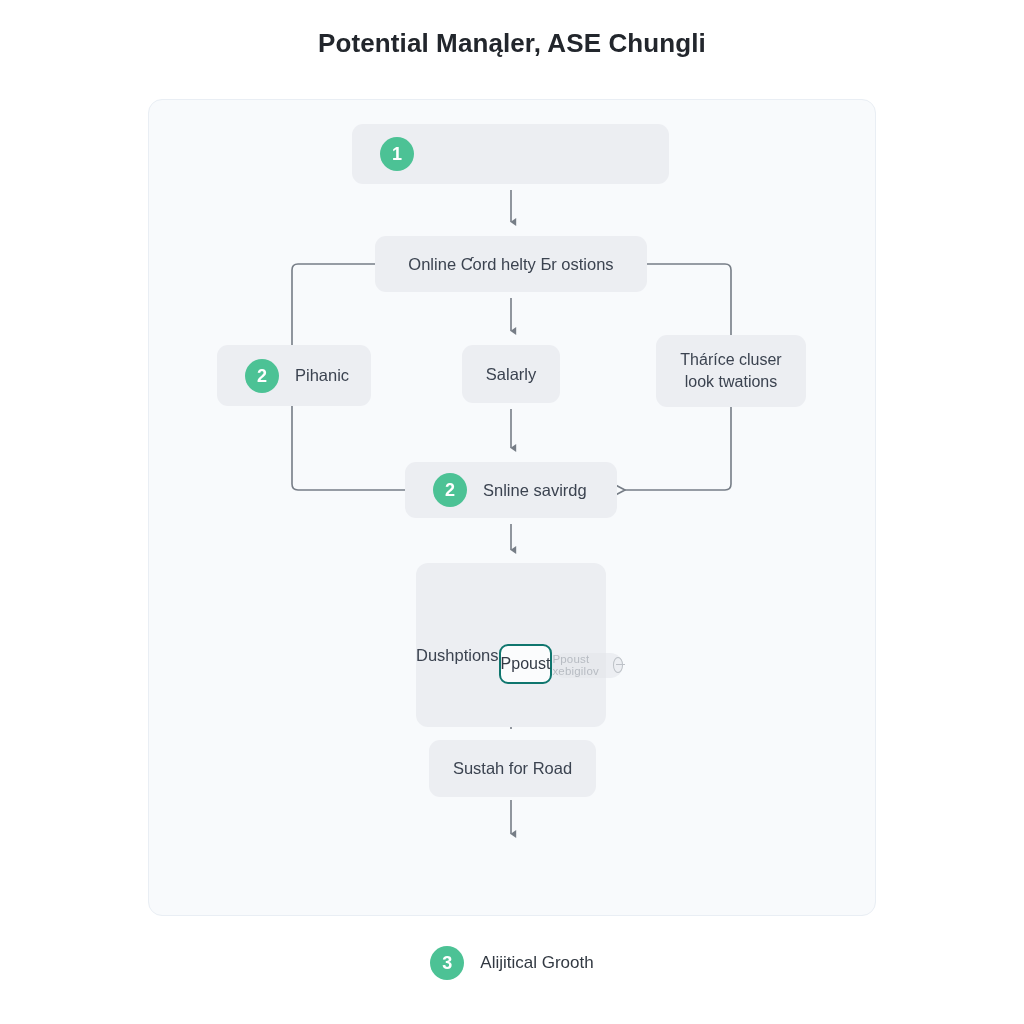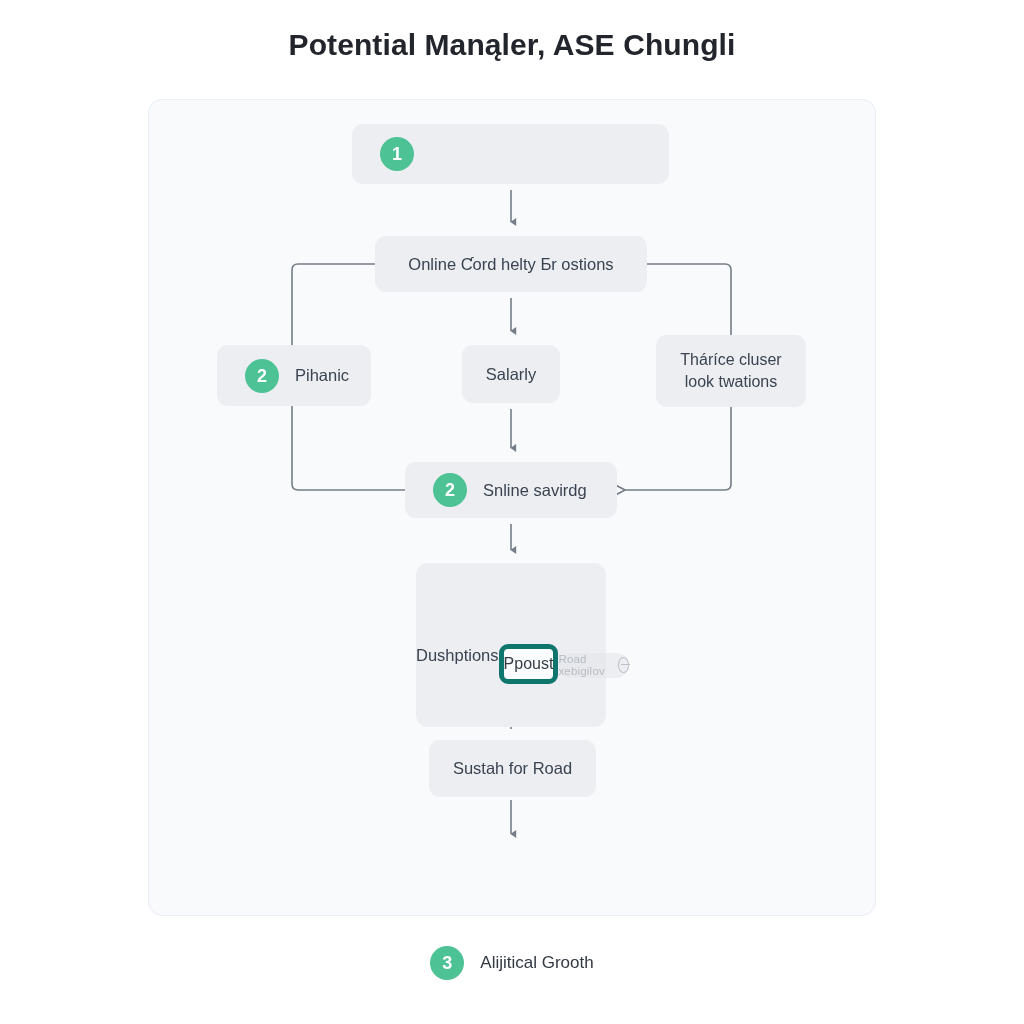--- a/index.html
+++ b/index.html
@@ -20,21 +20,21 @@
     height: 1024px;
   }
 
   
   .title {
     position: absolute;
     left: 0;
     top: 28px;
     width: 1024px;
     text-align: center;
-    font-size: 30px;
+    font-size: 26px;
     font-weight: 700;
     letter-spacing: 0.1px;
     color: #22262c;
   }
 
   
   .panel {
     position: absolute;
     left: 148px;
     top: 99px;
@@ -123,21 +123,21 @@
   }
   .subcard .sub-title {
     font-size: 16.5px;
     color: #3b4350;
   }
   .sub-button {
     margin-top: 17px;
     width: 92px;
     height: 40px;
     background: #fbfcfd;
-    border: 5px solid #0f766e;
+    border: 2px solid #0f766e;
     border-radius: 9px;
     display: flex;
     align-items: center;
     justify-content: center;
     font-size: 16px;
     color: #343b46;
     box-sizing: border-box;
   }
   .sub-pill {
     margin-top: 20px;
@@ -255,21 +255,21 @@
 
   <div class="node with-badge" id="node-saving">
     <span class="badge">2</span>
     <span class="label">Snline savirdg</span>
   </div>
 
   <div class="subcard">
     <div class="sub-title">Dushptions</div>
     <div class="sub-button">Ppoust</div>
     <div class="sub-pill">
-      <span class="pill-text">Road xebigilov</span>
+      <span class="pill-text">Ppoust xebigilov</span>
       <span class="pill-glyph"></span>
     </div>
   </div>
 
   <div class="node" id="node-lower">
     <span class="label">Sustah for Road</span>
   </div>
 
 
   <div class="footer-item">

